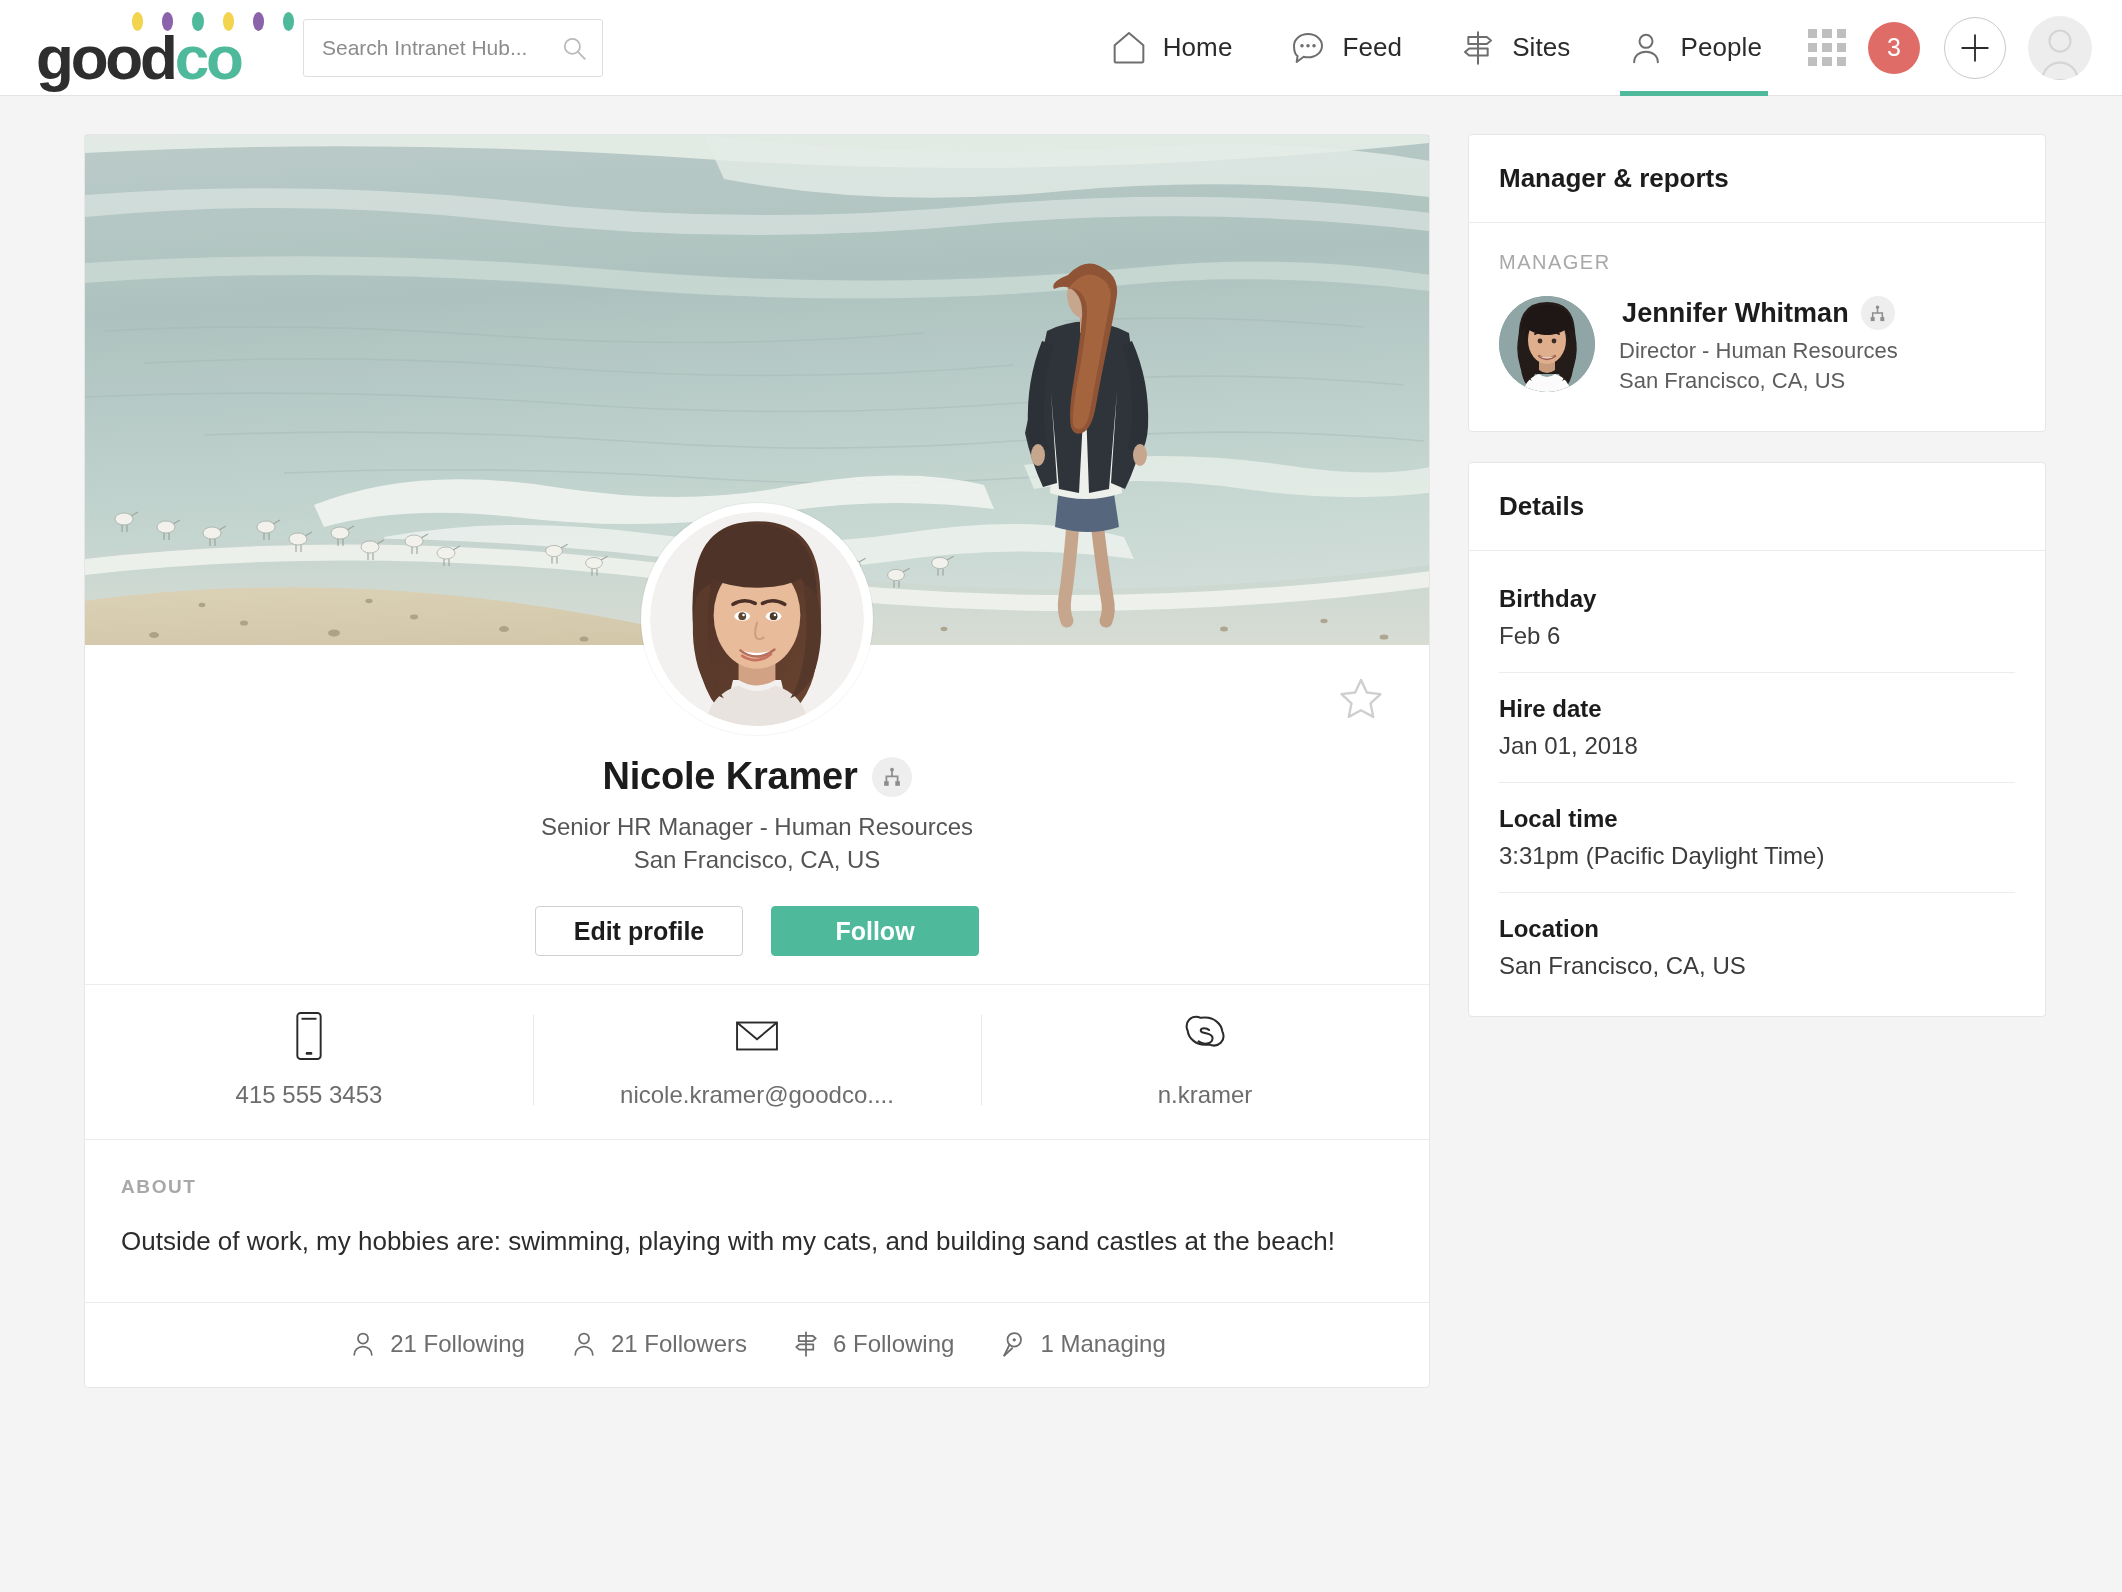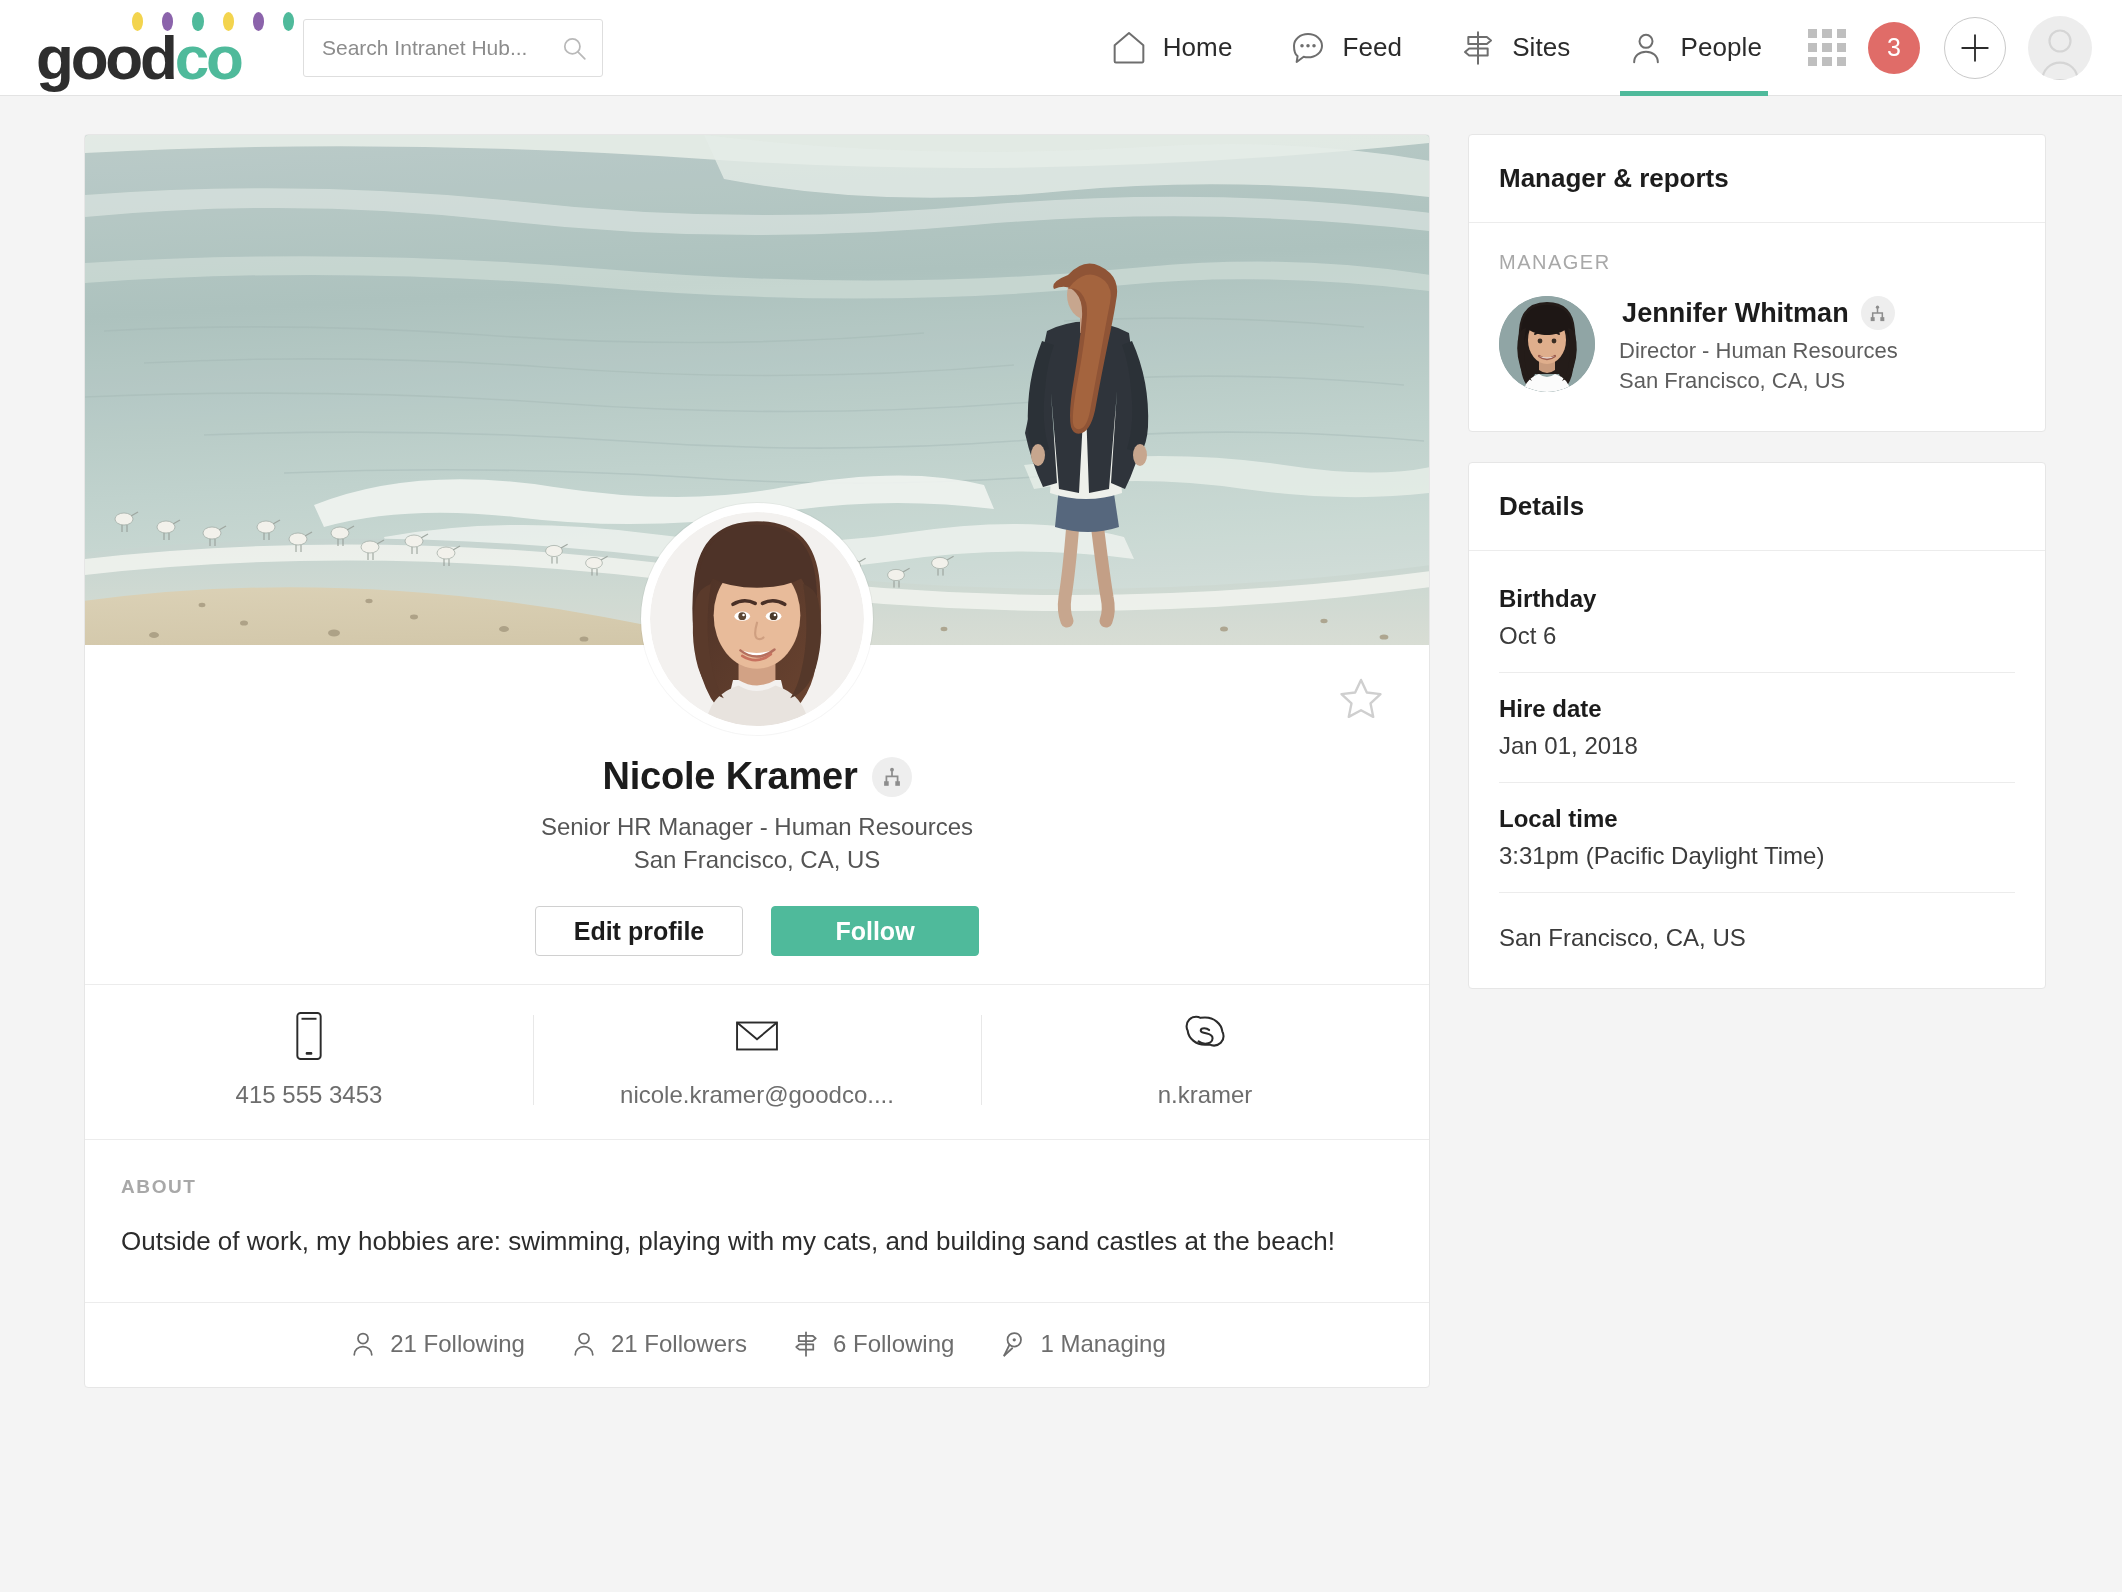--- a/index.html
+++ b/index.html
@@ -674,30 +674,31 @@
           </div>
         </div>
       </div>
     </div>
 
     <div class="card panel">
       <div class="panel-head">Details</div>
       <div class="panel-body">
         <div class="detail-row">
           <div class="detail-key">Birthday</div>
-          <div class="detail-val">Oct 6</div>
+          <div class="detail-val">Feb 6</div>
         </div>
         <div class="detail-row">
           <div class="detail-key">Hire date</div>
           <div class="detail-val">Jan 01, 2018</div>
         </div>
         <div class="detail-row">
           <div class="detail-key">Local time</div>
           <div class="detail-val">3:31pm (Pacific Daylight Time)</div>
         </div>
         <div class="detail-row">
+          <div class="detail-key">Location</div>
           <div class="detail-val">San Francisco, CA, US</div>
         </div>
       </div>
     </div>
 
   </div>
 </div>
 
 </body></html>

